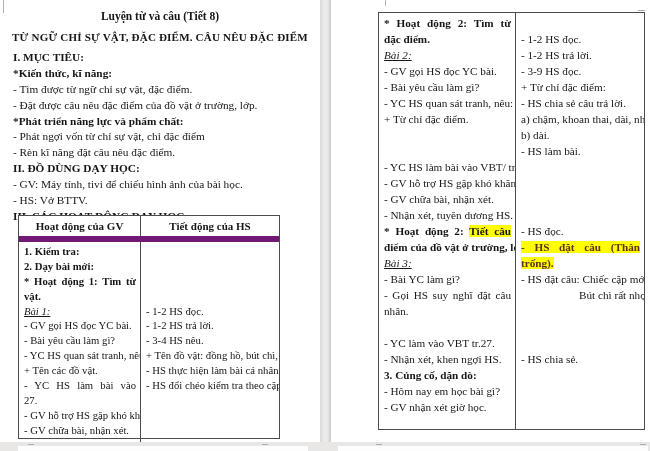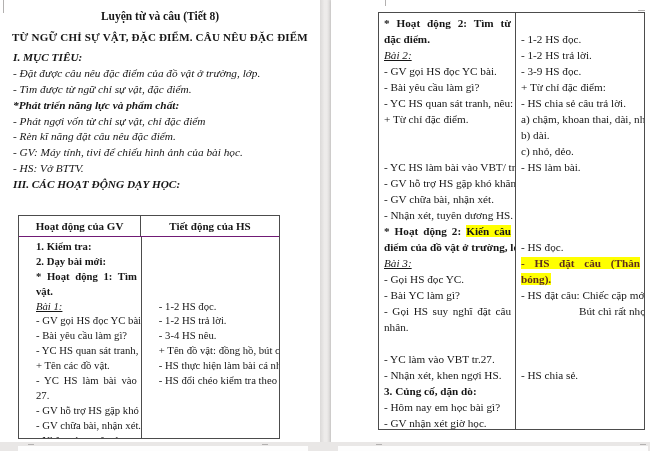--- a/index.html
+++ b/index.html
@@ -12,35 +12,35 @@
     padding-left:30px;
   }
   .page{position:absolute;top:0;background:var(--page-bg,#ffffff);box-shadow:0 0 3px rgba(0,0,0,.18);}
   .page-left{left:0;width:320px;height:443px;}
   .page-right{left:331px;width:319px;height:443px;}
   .page-gap{position:absolute;left:320px;top:0;width:11px;height:443px;
     background:linear-gradient(90deg,#dbd9d8,#edebea 40%,#edebea 60%,#dbd9d8);}
   .heading{position:absolute;left:0;width:100%;text-align:center;font-weight:bold;font-size:11.5px;white-space:nowrap;}
   .h-sub{top:10px;}
   .h-main{top:31px;font-size:11px;letter-spacing:.2px;}
-  .intro{position:absolute;left:13px;top:50px;width:300px;font-size:11.3px;font-style:italic;}
+  .intro{position:absolute;left:13px;top:50px;width:300px;font-size:11.3px;}
   .intro .line{height:15.9px;line-height:15.9px;}
   .doc-table{position:absolute;border:1px solid #4c4c4c;background:#fff;}
   .t1{left:18px;top:215px;width:260px;height:222px;}
   .t2{left:47px;top:12px;width:265px;height:416px;}
-  .thead{display:flex;border-bottom:1px solid #701a75;height:20px;}
+  .thead{display:flex;border-bottom:6px solid #701a75;height:20px;}
   .th{font-weight:bold;text-align:center;font-size:11px;line-height:20px;overflow:hidden;white-space:nowrap;}
   .tbody{display:flex;height:100%;}
   .t1 .tbody{height:calc(100% - 21px);}
   .cell{padding:2px 4px 0 5px;overflow:hidden;box-sizing:border-box;}
   .t1 .col-a{width:122px;border-right:1px solid #4c4c4c;box-sizing:border-box;}
   .t1 .col-b{width:138px;box-sizing:border-box;}
   .t2 .col-a{width:137px;border-right:1px solid #4c4c4c;box-sizing:border-box;}
   .t2 .col-b{width:128px;box-sizing:border-box;}
-  .t1 .cell{font-size:10.7px;margin-left:12px;}
+  .t1 .cell{font-size:10.7px;}
   .t1 .cell .line{height:14.9px;line-height:14.9px;}
   .t2 .cell{font-size:11.2px;}
   .t2 .cell .line{height:16px;line-height:16px;}
   .line{white-space:nowrap;}
   .line.j{white-space:normal;text-align:justify;text-align-last:justify;overflow:hidden;}
   .line.ind{padding-left:58px;}
   .b{font-weight:bold;}
   .i{font-style:italic;text-decoration:underline;}
   .hl{background:var(--highlight,#ffff00);}
   .rd{color:var(--answer-text,#5f2e1c);font-weight:bold;}
@@ -59,25 +59,27 @@
 <body>
 
 <div class="canvas">
 
   <div class="page page-left">
     <div class="crop cm-l1"></div>
     <div class="heading h-sub">Luyện từ và câu (Tiết 8)</div>
     <div class="heading h-main">TỪ NGỮ CHỈ SỰ VẬT, ĐẶC ĐIỂM. CÂU NÊU ĐẶC ĐIỂM</div>
     <div class="intro">
         <div class="line"><span class="b">I. MỤC TIÊU:</span></div>
+        <div class="line"><span class="b">*Kiến thức, kĩ năng:</span></div>
+        <div class="line"><span>- Tìm được từ ngữ chỉ sự vật, đặc điểm.</span></div>
         <div class="line"><span>- Đặt được câu nêu đặc điểm của đồ vật ở trường, lớp.</span></div>
-        <div class="line"><span>- Tìm được từ ngữ chỉ sự vật, đặc điểm.</span></div>
         <div class="line"><span class="b">*Phát triển năng lực và phẩm chất:</span></div>
         <div class="line"><span>- Phát ngợi vốn từ chỉ sự vật, chỉ đặc điểm</span></div>
         <div class="line"><span>- Rèn kĩ năng đặt câu nêu đặc điểm.</span></div>
+        <div class="line"><span class="b">II. ĐỒ DÙNG DẠY HỌC:</span></div>
         <div class="line"><span>- GV: Máy tính, tivi để chiếu hình ảnh của bài học.</span></div>
         <div class="line"><span>- HS: Vở BTTV.</span></div>
         <div class="line"><span class="b">III. CÁC HOẠT ĐỘNG DẠY HỌC:</span></div>
       </div>
 
     <div class="doc-table t1">
       <div class="thead">
         <div class="th col-a">Hoạt động của GV</div>
         <div class="th col-b">Tiết động của HS</div>
       </div>
@@ -128,52 +130,50 @@
             <div class="line"><span>- GV gọi HS đọc YC bài.</span></div>
             <div class="line"><span>- Bài yêu cầu làm gì?</span></div>
             <div class="line"><span>- YC HS quan sát tranh, nêu:</span></div>
             <div class="line"><span>+ Từ chỉ đặc điểm.</span></div>
             <div class="line">&nbsp;</div>
             <div class="line">&nbsp;</div>
             <div class="line"><span>- YC HS làm bài vào VBT/ tr.27.</span></div>
             <div class="line"><span>- GV hỗ trợ HS gặp khó khăn.</span></div>
             <div class="line"><span>- GV chữa bài, nhận xét.</span></div>
             <div class="line"><span>- Nhận xét, tuyên dương HS.</span></div>
-            <div class="line j"><span class="b">* Hoạt động 2: </span><span class="b hl">Kiến câu </span></div>
+            <div class="line j"><span class="b">* Hoạt động 2: </span><span class="b hl">Tiết câu </span></div>
             <div class="line"><span class="b">điểm của đồ vật ở trường, lớp.</span></div>
             <div class="line"><span class="i">Bài 3:</span></div>
-            <div class="line"><span>- Gọi HS đọc YC.</span></div>
             <div class="line"><span>- Bài YC làm gì?</span></div>
             <div class="line j"><span>- Gọi HS suy nghĩ đặt câu của</span></div>
             <div class="line"><span>nhân.</span></div>
             <div class="line">&nbsp;</div>
             <div class="line"><span>- YC làm vào VBT tr.27.</span></div>
             <div class="line"><span>- Nhận xét, khen ngợi HS.</span></div>
             <div class="line"><span class="b">3. Củng cố, dặn dò:</span></div>
             <div class="line"><span>- Hôm nay em học bài gì?</span></div>
             <div class="line"><span>- GV nhận xét giờ học.</span></div>
           </div>
         <div class="cell col-b">
             <div class="line">&nbsp;</div>
             <div class="line"><span>- 1-2 HS đọc.</span></div>
             <div class="line"><span>- 1-2 HS trả lời.</span></div>
             <div class="line"><span>- 3-9 HS đọc.</span></div>
             <div class="line"><span>+ Từ chỉ đặc điểm:</span></div>
             <div class="line"><span>- HS chia sẻ câu trả lời.</span></div>
             <div class="line"><span>a) chậm, khoan thai, dài, nhanh.</span></div>
             <div class="line"><span>b) dài.</span></div>
-            <div class="line"><span>c) nhỏ, dẻo.</span></div>
             <div class="line"><span>- HS làm bài.</span></div>
             <div class="line">&nbsp;</div>
             <div class="line">&nbsp;</div>
             <div class="line">&nbsp;</div>
             <div class="line">&nbsp;</div>
             <div class="line"><span>- HS đọc.</span></div>
             <div class="line j"><span class="rd hl">- HS đặt câu (Thân trống nâu</span></div>
-            <div class="line"><span class="rd hl">bóng).</span></div>
+            <div class="line"><span class="rd hl">trống).</span></div>
             <div class="line"><span>- HS đặt câu: Chiếc cặp mới tinh.</span></div>
             <div class="line ind"><span>Bút chì rất nhọn.</span></div>
             <div class="line">&nbsp;</div>
             <div class="line">&nbsp;</div>
             <div class="line">&nbsp;</div>
             <div class="line"><span>- HS chia sẻ.</span></div>
             <div class="line">&nbsp;</div>
             <div class="line">&nbsp;</div>
             <div class="line">&nbsp;</div>
           </div>

